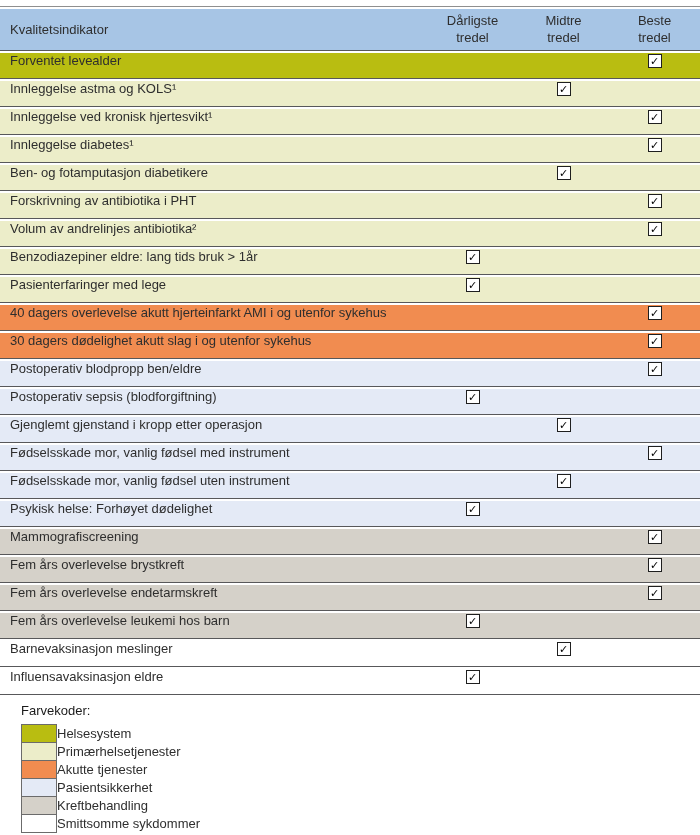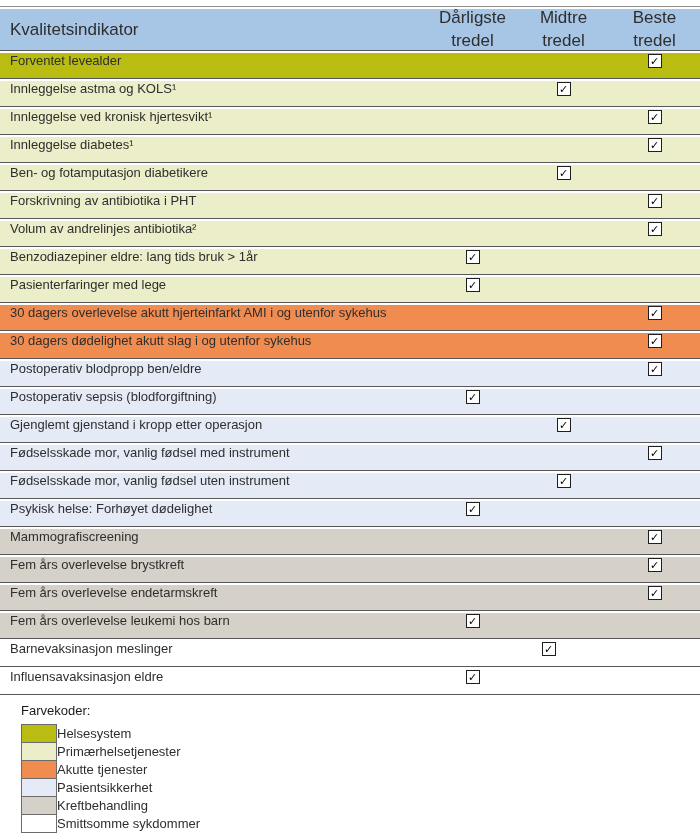--- a/index.html
+++ b/index.html
@@ -19,21 +19,21 @@
     height: 1px;
     background: #8f8f8f;
     margin-bottom: 2px;
   }
   .header-row {
     display: flex;
     align-items: center;
     height: 41px;
     border-bottom: 1px solid #58585a;
     margin-bottom: 2px;
-    font-size: 17px;
+    font-size: 13px;
   }
   .cell { box-sizing: border-box; }
   .cell.lbl {
     flex: 1;
     padding-left: 10px;
     min-width: 0;
     white-space: nowrap;
     overflow: hidden;
   }
   .cell.col {
@@ -167,21 +167,21 @@
   </div>
 
   <div class="t-row" style="background-color: rgb(236, 237, 201);">
     <div class="cell lbl">Pasienterfaringer med lege</div>
     <div class="cell col"><span class="checkbox">✓</span></div>
     <div class="cell col"></div>
     <div class="cell col"></div>
   </div>
 
   <div class="t-row" style="background-color: rgb(241, 140, 80);">
-    <div class="cell lbl">30 dagers overlevelse akutt hjerteinfarkt AMI i og utenfor sykehus</div>
+    <div class="cell lbl">40 dagers overlevelse akutt hjerteinfarkt AMI i og utenfor sykehus</div>
     <div class="cell col"></div>
     <div class="cell col"></div>
     <div class="cell col"><span class="checkbox">✓</span></div>
   </div>
 
   <div class="t-row" style="background-color: rgb(241, 140, 80);">
     <div class="cell lbl">30 dagers dødelighet akutt slag i og utenfor sykehus</div>
     <div class="cell col"></div>
     <div class="cell col"></div>
     <div class="cell col"><span class="checkbox">✓</span></div>
@@ -250,21 +250,21 @@
     <div class="cell col"><span class="checkbox">✓</span></div>
   </div>
 
   <div class="t-row" style="background-color: rgb(213, 209, 201);">
     <div class="cell lbl">Fem års overlevelse leukemi hos barn</div>
     <div class="cell col"><span class="checkbox">✓</span></div>
     <div class="cell col"></div>
     <div class="cell col"></div>
   </div>
 
-  <div class="t-row" style="background-color: rgb(255, 255, 255); gap: 15px;">
+  <div class="t-row" style="background-color: rgb(255, 255, 255);">
     <div class="cell lbl">Barnevaksinasjon meslinger</div>
     <div class="cell col"></div>
     <div class="cell col"><span class="checkbox">✓</span></div>
     <div class="cell col"></div>
   </div>
 
   <div class="t-row" style="background-color: rgb(255, 255, 255);">
     <div class="cell lbl">Influensavaksinasjon eldre</div>
     <div class="cell col"><span class="checkbox">✓</span></div>
     <div class="cell col"></div>

